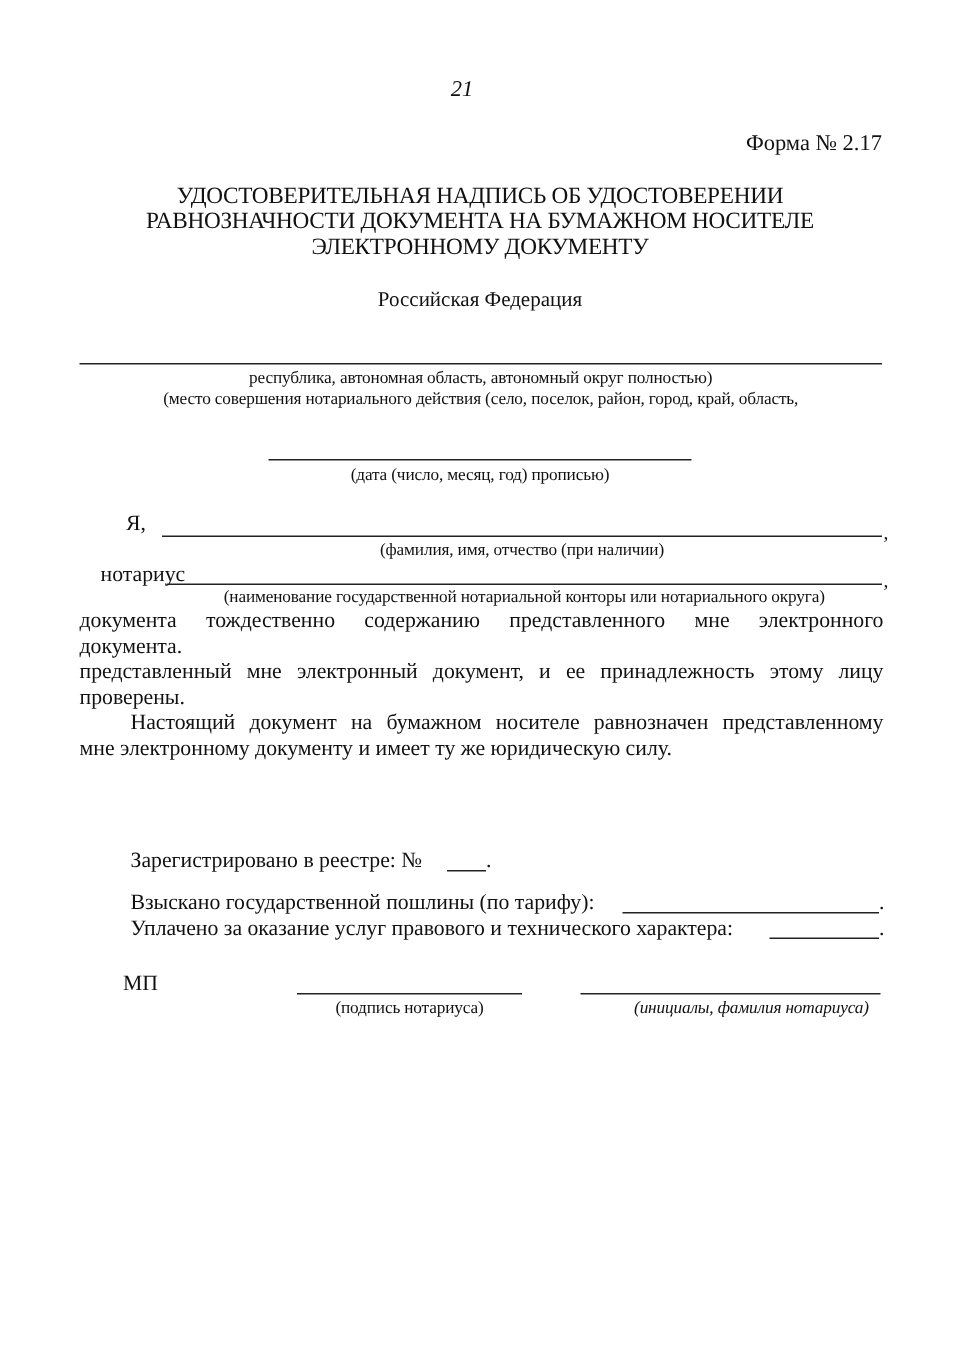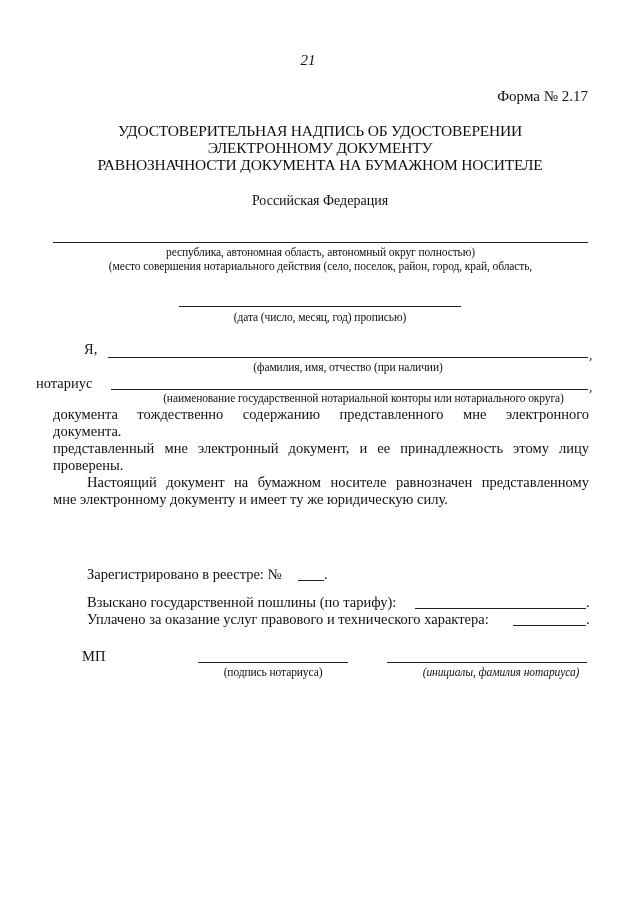--- a/index.html
+++ b/index.html
@@ -53,44 +53,44 @@
     .comma { font-size: 13px; }
   </style>
 </head>
 <body>
 
 <div class="abs page-number">21</div>
 <div class="abs form-number">Форма № 2.17</div>
 
 <div class="abs title">
   <div>УДОСТОВЕРИТЕЛЬНАЯ НАДПИСЬ ОБ УДОСТОВЕРЕНИИ</div>
+  <div>РАВНОЗНАЧНОСТИ ДОКУМЕНТА НА БУМАЖНОМ НОСИТЕЛЕ</div>
   <div>ЭЛЕКТРОННОМУ ДОКУМЕНТУ</div>
-  <div>РАВНОЗНАЧНОСТИ ДОКУМЕНТА НА БУМАЖНОМ НОСИТЕЛЕ</div>
 </div>
 
 <div class="abs country">Российская Федерация</div>
 
 <div class="abs line" style="left:53px; top:242px; width:535px;"></div>
 <div class="abs caption" style="left:53px; top:245px; width:535px;">
   <div>республика, автономная область, автономный округ полностью)</div>
   <div>(место совершения нотариального действия (село, поселок, район, город, край, область,</div>
 </div>
 
 <div class="abs line" style="left:179px; top:306px; width:282px;"></div>
 <div class="abs caption" style="left:179px; top:310px; width:282px;">(дата (число, месяц, год) прописью)</div>
 
 <div class="abs label" style="left:84px; top:341px;">Я,</div>
 <div class="abs line" style="left:108px; top:357px; width:480px;"></div>
 <div class="abs comma" style="left:589px; top:347px;">,</div>
 <div class="abs caption" style="left:108px; top:360px; width:480px;">(фамилия, имя, отчество (при наличии)</div>
 
-<div class="abs label" style="left:36px; top:375px;">нотариус</div>
+<div class="abs label" style="left:67px; top:375px;">нотариус</div>
 <div class="abs line" style="left:111px; top:389px; width:477px;"></div>
 <div class="abs comma" style="left:589px; top:379px;">,</div>
-<div class="abs caption" style="left:125px; top:391px; width:477px;">(наименование государственной нотариальной конторы или нотариального округа)</div>
+<div class="abs caption" style="left:111px; top:391px; width:477px;">(наименование государственной нотариальной конторы или нотариального округа)</div>
 
 <div class="abs body-text" style="top:406px;">
   <p class="justify-last">документа тождественно содержанию представленного мне электронного</p>
   <p>документа.</p>
   <p class="justify-last">представленный мне электронный документ, и ее принадлежность этому лицу</p>
   <p>проверены.</p>
   <p class="indent justify-last">Настоящий документ на бумажном носителе равнозначен представленному</p>
   <p>мне электронному документу и имеет ту же юридическую силу.</p>
 </div>
 

